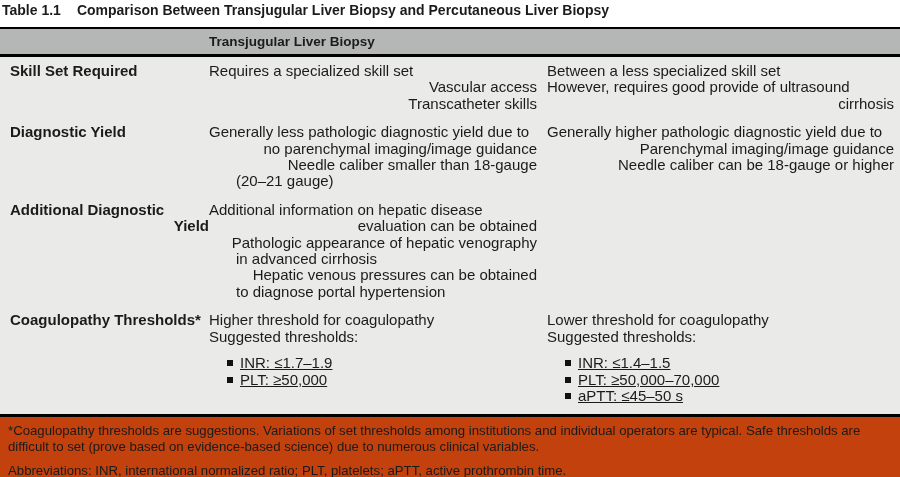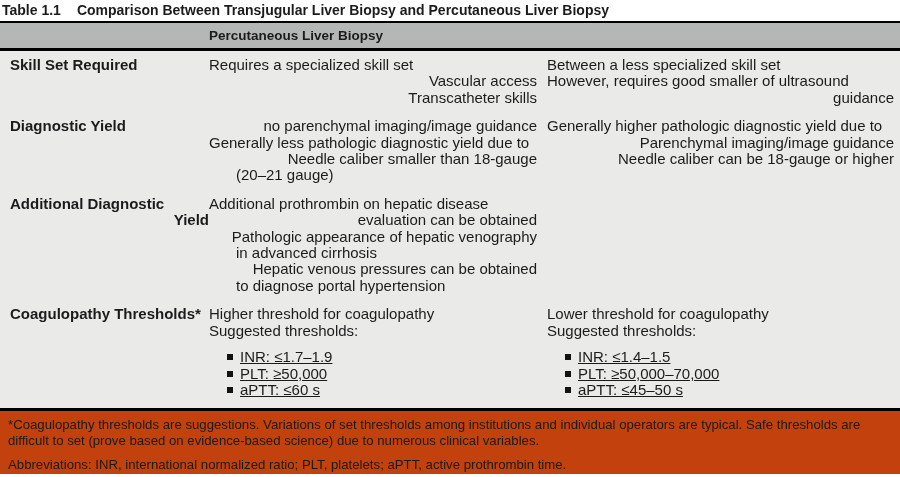--- a/index.html
+++ b/index.html
@@ -11,21 +11,21 @@
   html,body{margin:0;padding:0;}
   body{
     width:900px;height:477px;background:#ffffff;overflow:hidden;
     font-family:"Liberation Sans",sans-serif;color:var(--text);
   }
   .page{width:900px;height:477px;position:relative;}
 
   
   .title{
     font-size:14px;font-weight:bold;line-height:17px;
-    padding:2px 0 2px 2px;white-space:nowrap;
+    padding:2px 0 8px 2px;white-space:nowrap;
   }
   .title .num{margin-right:16px;}
 
   
   .rule-top{border-top:2px solid var(--rule);}
 
   
   .c-label{width:209px;padding-left:10px;box-sizing:border-box;flex-shrink:0;}
   .c-a{width:338px;box-sizing:border-box;flex-shrink:0;padding-right:10px;}
   .c-b{flex:1;box-sizing:border-box;padding-right:6px;}
@@ -70,79 +70,78 @@
 <div class="page">
 
   <div class="title">
     <span class="num">Table 1.1</span><span>Comparison Between Transjugular Liver Biopsy and Percutaneous Liver Biopsy</span>
   </div>
 
   <div class="rule-top"></div>
 
   <div class="header-band">
     <div class="c-label"></div>
-    <div class="c-a">Percutaneous Liver Biopsy</div>
+    <div class="c-a">Transjugular Liver Biopsy</div>
   </div>
 
   <div class="table-body">
       <div class="body-row">
         <div class="c-label">
           <div class="ln ind-0">Skill Set Required</div>
         </div>
         <div class="c-a">
           <div class="ln ind-0">Requires a specialized skill set</div>
           <div class="ln ind-1">Vascular access</div>
           <div class="ln ind-1">Transcatheter skills</div>
         </div>
         <div class="c-b">
           <div class="ln ind-0">Between a less specialized skill set</div>
-          <div class="ln ind-0">However, requires good smaller of ultrasound</div>
-          <div class="ln ind-1">guidance</div>
+          <div class="ln ind-0">However, requires good provide of ultrasound</div>
+          <div class="ln ind-1">cirrhosis</div>
         </div>
       </div>
       <div class="body-row">
         <div class="c-label">
           <div class="ln ind-0">Diagnostic Yield</div>
         </div>
         <div class="c-a">
+          <div class="ln ind-0">Generally less pathologic diagnostic yield due to</div>
           <div class="ln ind-1">no parenchymal imaging/image guidance</div>
-          <div class="ln ind-0">Generally less pathologic diagnostic yield due to</div>
           <div class="ln ind-1">Needle caliber smaller than 18-gauge</div>
           <div class="ln ind-2">(20–21 gauge)</div>
         </div>
         <div class="c-b">
           <div class="ln ind-0">Generally higher pathologic diagnostic yield due to</div>
           <div class="ln ind-1">Parenchymal imaging/image guidance</div>
           <div class="ln ind-1">Needle caliber can be 18-gauge or higher</div>
         </div>
       </div>
       <div class="body-row">
         <div class="c-label">
           <div class="ln ind-0">Additional Diagnostic</div>
           <div class="ln ind-1">Yield</div>
         </div>
         <div class="c-a">
-          <div class="ln ind-0">Additional prothrombin on hepatic disease</div>
+          <div class="ln ind-0">Additional information on hepatic disease</div>
           <div class="ln ind-1">evaluation can be obtained</div>
           <div class="ln ind-1">Pathologic appearance of hepatic venography</div>
           <div class="ln ind-2">in advanced cirrhosis</div>
           <div class="ln ind-1">Hepatic venous pressures can be obtained</div>
           <div class="ln ind-2">to diagnose portal hypertension</div>
         </div>
       </div>
       <div class="body-row">
         <div class="c-label">
           <div class="ln ind-0">Coagulopathy Thresholds*</div>
         </div>
         <div class="c-a">
           <div class="ln ind-0">Higher threshold for coagulopathy</div>
           <div class="ln ind-0">Suggested thresholds:</div>
           <div class="ln has-b gap-s"><span class="sq"></span>INR: ≤1.7–1.9</div>
           <div class="ln has-b"><span class="sq"></span>PLT: ≥50,000</div>
-          <div class="ln has-b"><span class="sq"></span>aPTT: ≤60 s</div>
         </div>
         <div class="c-b">
           <div class="ln ind-0">Lower threshold for coagulopathy</div>
           <div class="ln ind-0">Suggested thresholds:</div>
           <div class="ln has-b gap-s"><span class="sq"></span>INR: ≤1.4–1.5</div>
           <div class="ln has-b"><span class="sq"></span>PLT: ≥50,000–70,000</div>
           <div class="ln has-b"><span class="sq"></span>aPTT: ≤45–50 s</div>
         </div>
       </div>
     </div>

